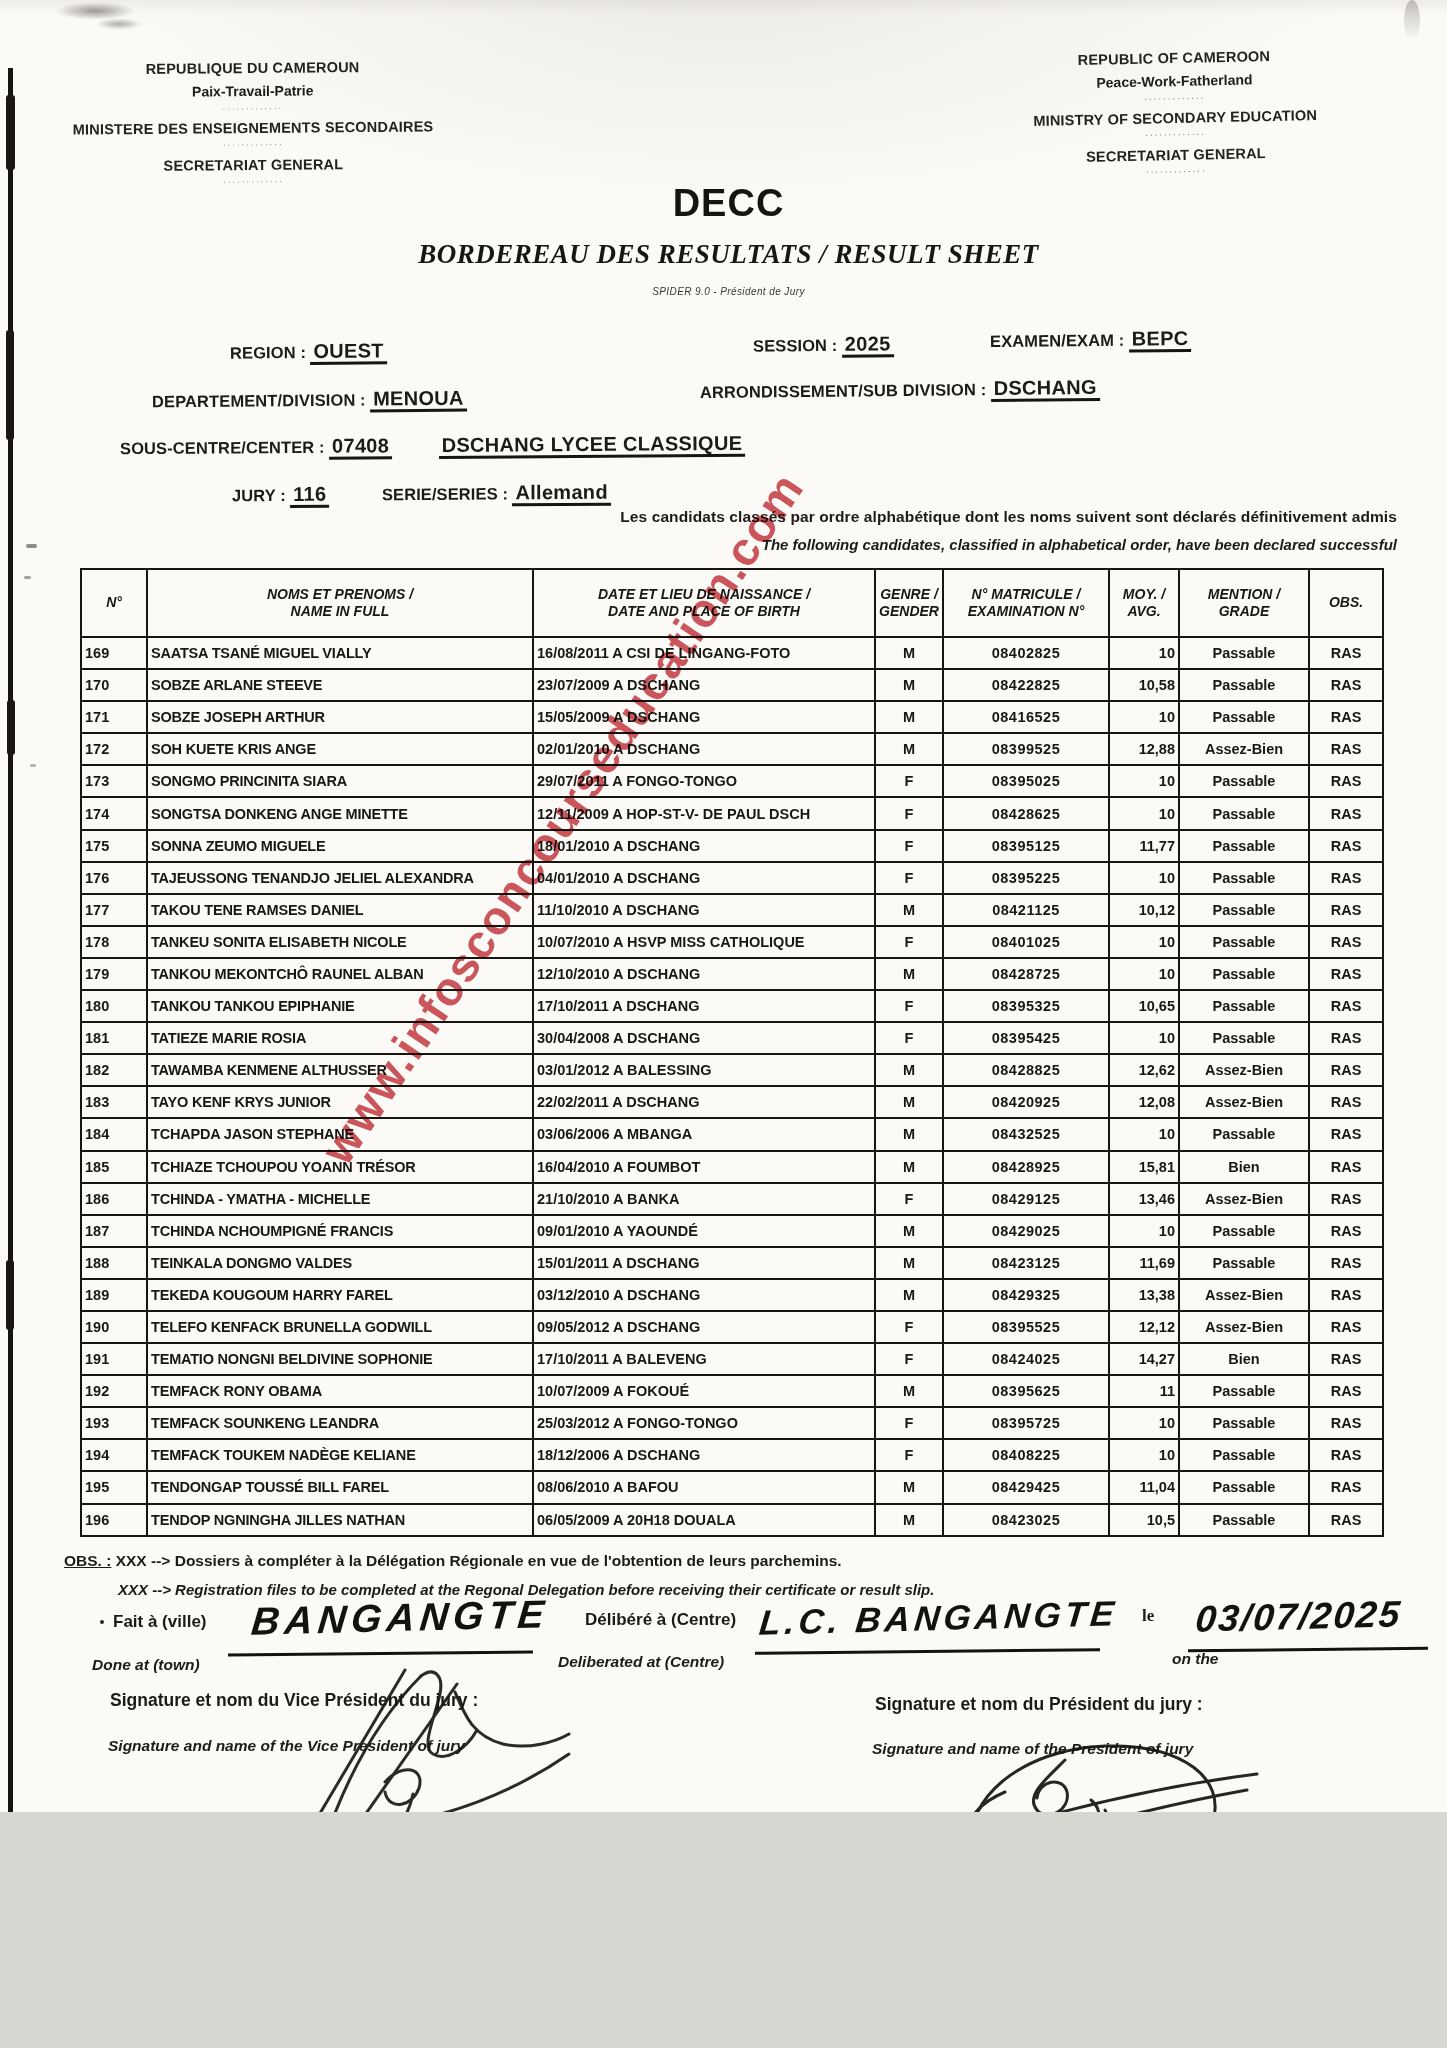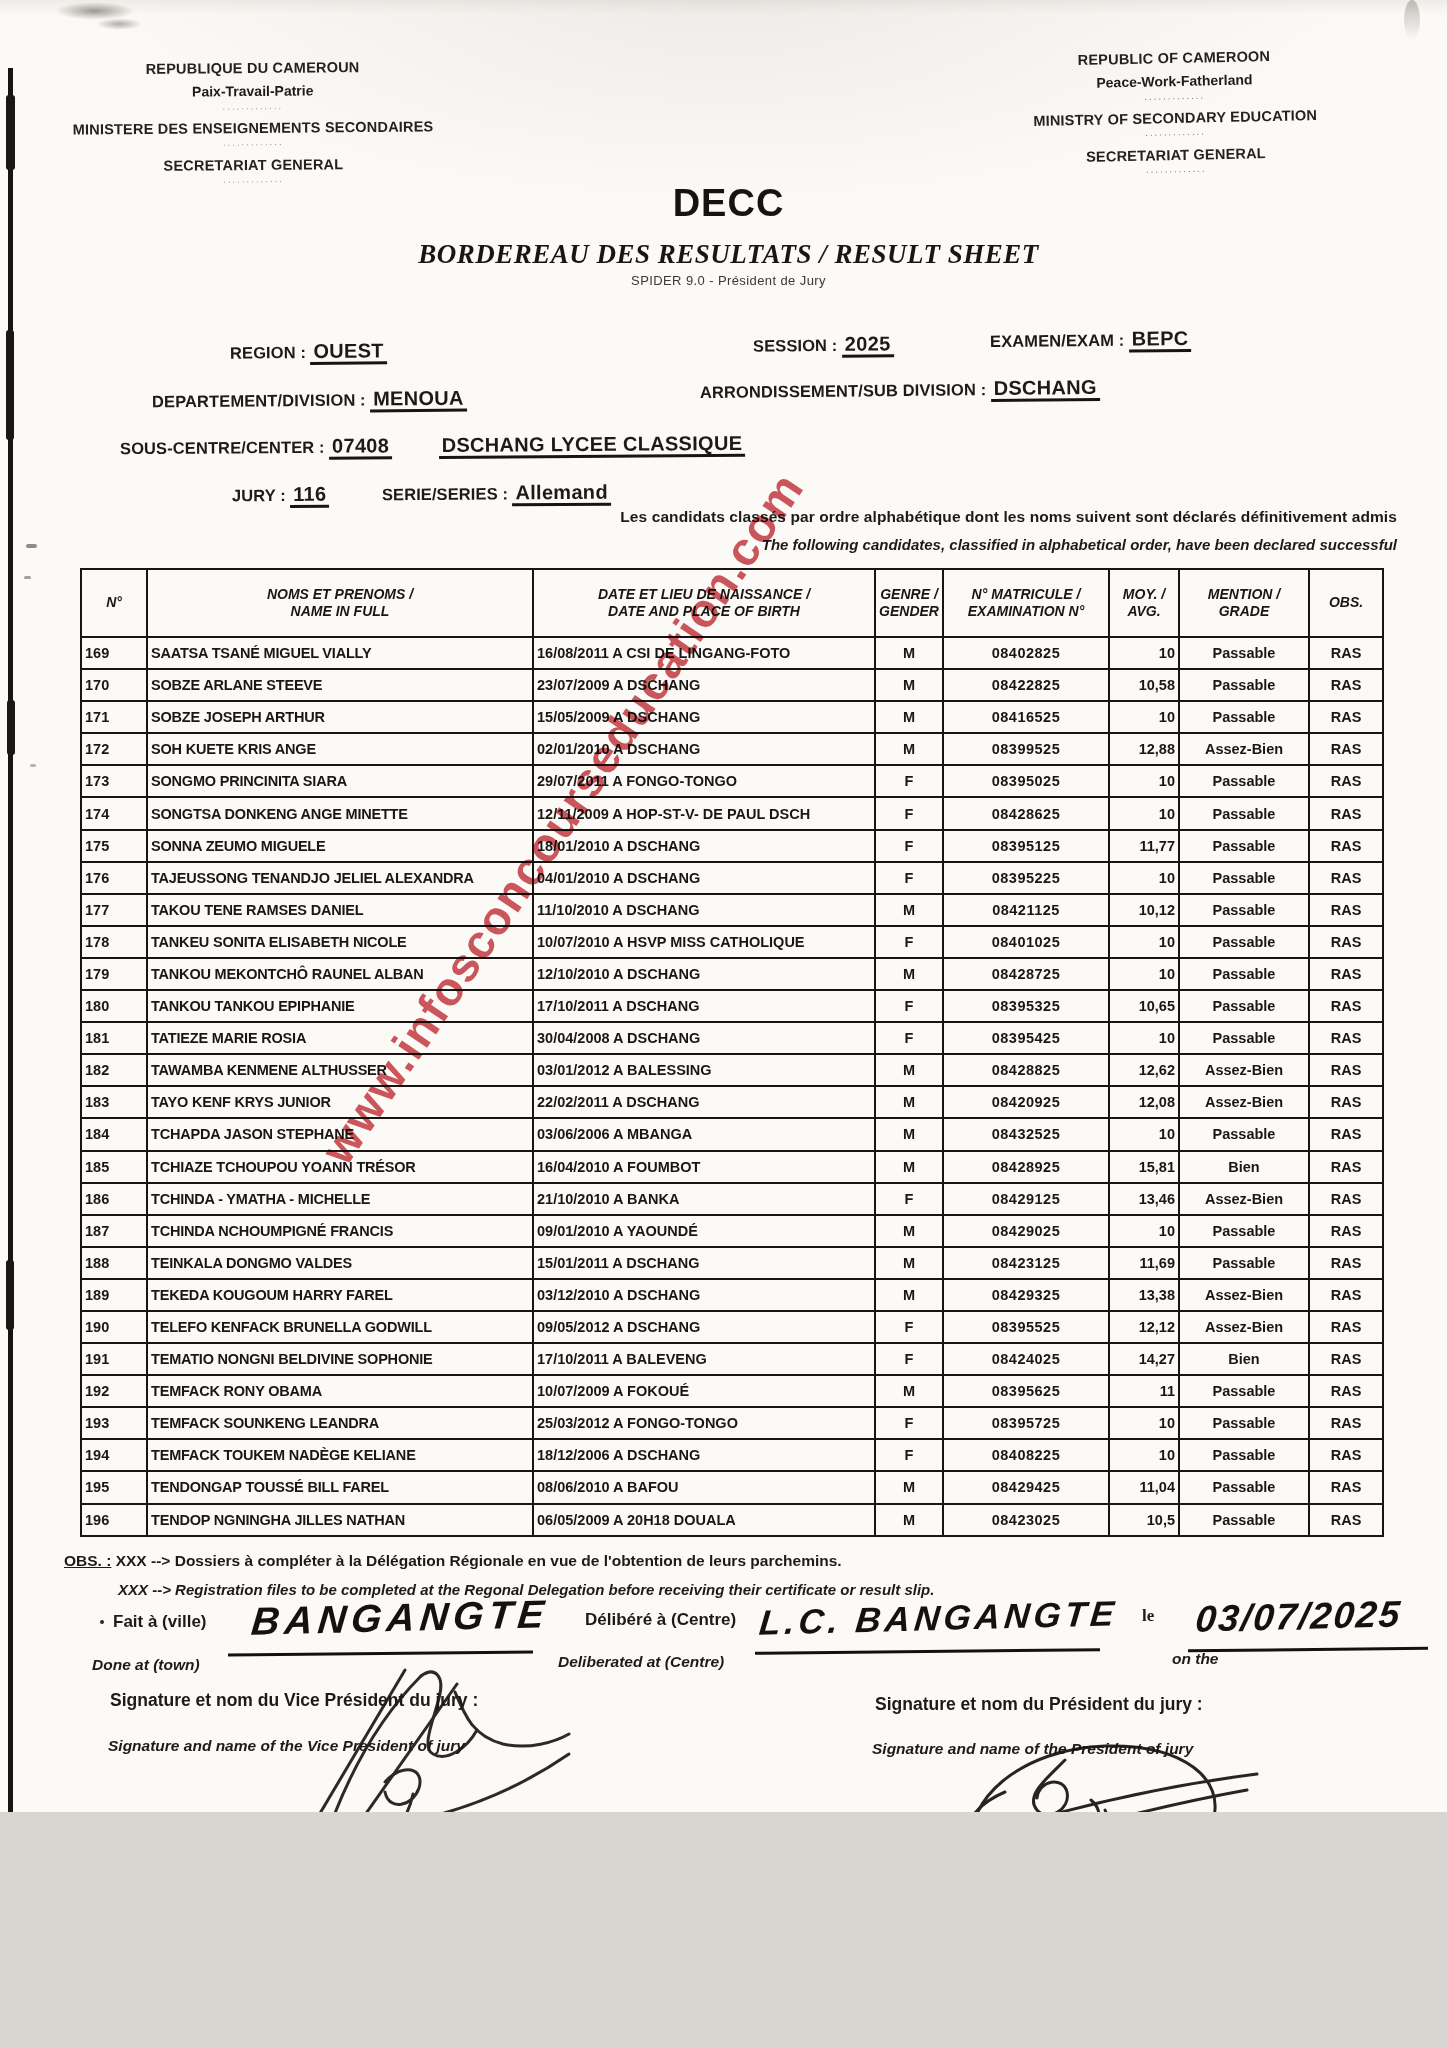--- a/index.html
+++ b/index.html
@@ -33,21 +33,21 @@
   .org-left{left:28px;top:52px;width:450px;transform:rotate(-.5deg);}
   .org-right{left:945px;top:42px;width:460px;transform:rotate(-1.2deg);}
   .org .l{font-weight:bold;font-size:14.5px;letter-spacing:.2px;color:#24221f;line-height:1.0;margin-top:9px;}
   .org .sub{font-weight:bold;font-size:14px;margin-top:7px;}
   .org .dots{font-size:8px;color:#5c5954;letter-spacing:2px;margin-top:7px;line-height:.8;}
 
   
   .title-wrap{position:absolute;left:60px;right:50px;top:182px;text-align:center;}
   .decc{font-size:38px;font-weight:bold;letter-spacing:1px;color:#151412;}
   .sheet-title{margin-top:14px;font-family:"Liberation Serif",serif;font-style:italic;font-weight:bold;font-size:27px;letter-spacing:.5px;color:#181613;}
-  .spider{margin-top:3px;font-size:13px;color:#3a3834;letter-spacing:.4px;}
+  .spider{margin-top:16px;font-size:10px;font-style:italic;color:#3a3834;letter-spacing:.4px;}
 
   
   .meta{position:absolute;white-space:nowrap;}
   .mlabel{font-weight:bold;font-size:16.5px;letter-spacing:.1px;}
   .mval{font-weight:bold;font-size:20px;border-bottom:3px solid #17150f;padding:0 3px 0 3px;letter-spacing:.3px;}
 
   .stmt{position:absolute;left:60px;right:50px;text-align:right;font-weight:bold;}
   .stmt-fr{top:508px;font-size:15.5px;letter-spacing:.1px;}
   .stmt-en{top:536px;font-size:15px;font-style:italic;}
 

